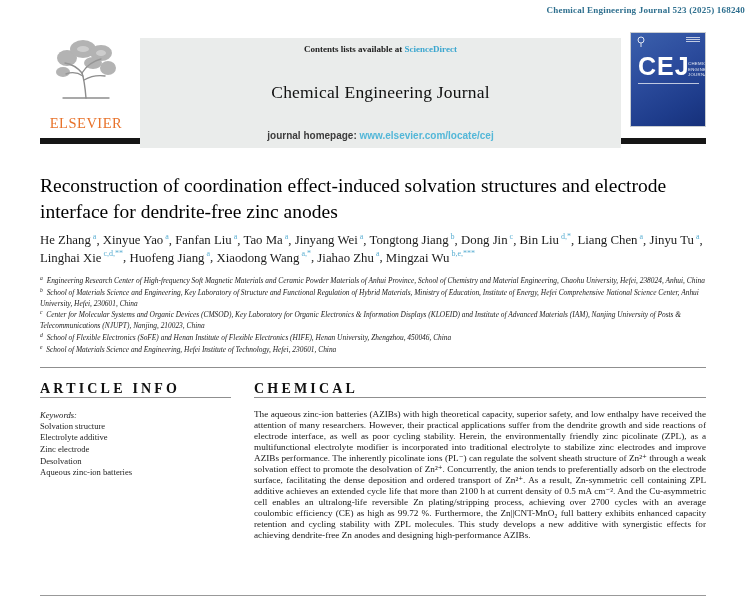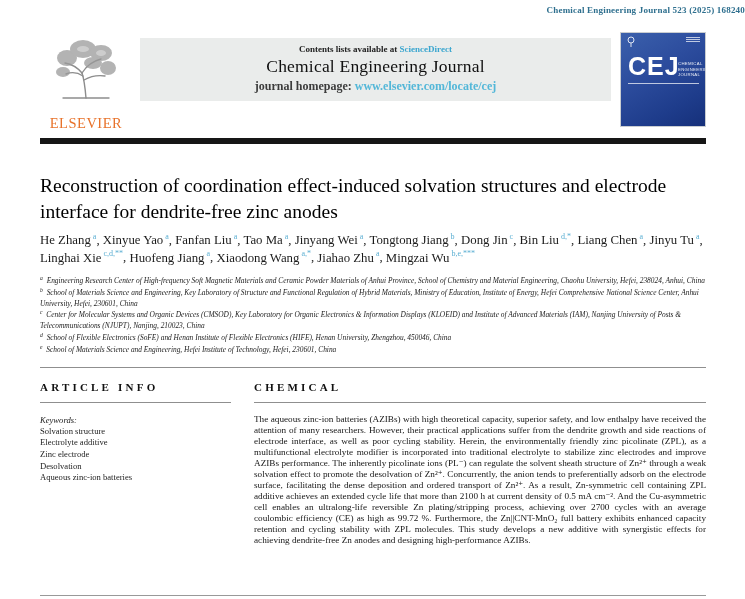--- a/index.html
+++ b/index.html
@@ -16,31 +16,31 @@
   }
   
   .banner { margin:21px 39px 0 40px; display:flex; align-items:flex-start; height:97px; }
   .logo-block { width:92px; flex:none; text-align:center; }
   .tree-svg { display:block; margin:0 auto; }
   .elsevier-word {
     margin-top:11px; font-size:14.5px; letter-spacing:.5px; font-weight:normal;
     color:var(--elsevier-orange,#e8722a); font-family:"Liberation Serif",serif;
   }
   .header-box {
-    flex:1; margin-left:8px; margin-top:2px; height:63px; background:#eaeceb;
+    flex:1; margin-left:8px; margin-top:2px; height:110px; background:#eaeceb;
     display:flex; flex-direction:column; justify-content:space-between;
     text-align:center; padding:6px 4px 7px 4px;
   }
   .contents-line { font-size:9px; font-weight:bold; color:#222; }
   .sd-link { color:var(--link-blue,#3aa6cf); cursor:pointer; }
   .journal-title { font-size:17.5px; color:#101010; letter-spacing:.2px; }
-  .homepage-line { font-family:Liberation Serif, serif; font-size:12px; font-weight:bold; color:#3c3c3c; }
+  .homepage-line { font-family:Liberation Sans, sans-serif; font-size:10px; font-weight:bold; color:#3c3c3c; }
   .homepage-link { color:var(--link-light,#53b7d8); font-weight:bold; cursor:pointer; }
   .cover {
-    flex:none; width:86px; height:95px; margin-left:9px; margin-top:-4px;
+    flex:none; width:76px; height:95px; margin-left:9px; margin-top:-4px;
     background:linear-gradient(150deg,#3b60ac 0%,#2c4c9d 40%,#1e3c8b 75%,#16307a 100%);
     border:1px solid #c9cdd1; position:relative; color:#fff; overflow:hidden;
   }
   .cover-mark { position:absolute; top:3px; left:5px; opacity:.85; }
   .cover-corner { position:absolute; top:4px; right:5px; width:14px; }
   .cover-corner i { display:block; height:1px; background:#fff; opacity:.7; margin-bottom:1px; }
   .cover-abbr {
     position:absolute; top:21px; left:7px; font-family:"Liberation Sans","DejaVu Sans",sans-serif;
     font-size:25px; font-weight:bold; letter-spacing:1px; line-height:1;
   }
@@ -55,22 +55,22 @@
   .authors { margin:7px 39px 0 40px; font-size:12.8px; line-height:1.35; color:#1b1b1b; }
   .author-sup { font-size:8px; color:var(--author-sup-blue,#5aaed2); margin-left:2px; }
   .affiliations { margin:8px 39px 0 40px; font-size:7.4px; font-style:italic; line-height:1.42; color:#222; }
   .affil-line sup { font-size:5.6px; margin-right:2px; }
   .rule-full { margin:11px 39px 0 40px; border:none; border-top:1px solid #8f8f8f; height:0; }
   
   .columns { margin:13px 39px 0 40px; display:flex; }
   .col-left { flex:none; width:191px; }
   .col-right { flex:1; margin-left:23px; }
   .col-heading {
-    font-size:11px; font-weight:bold; letter-spacing:3.2px; color:#111;
-    padding-bottom:9px; border-bottom:1px solid #8f8f8f; margin-bottom:11px;
+    font-size:14px; font-weight:bold; letter-spacing:3.2px; color:#111;
+    border-bottom:1px solid #8f8f8f; margin-bottom:11px;
   }
   .keywords-label { font-style:italic; font-size:8.6px; line-height:1.4; color:#222; }
   .keyword { font-size:8.6px; line-height:1.35; color:#222; }
   .abstract-text { font-size:9.2px; line-height:1.2; text-align:justify; color:#161616; }
   .rule-bottom { position:absolute; left:40px; right:39px; bottom:3px; border:none; border-top:1px solid #999; height:0; }
 </style>
 </head>
 <body>
 
 <div class="page">

